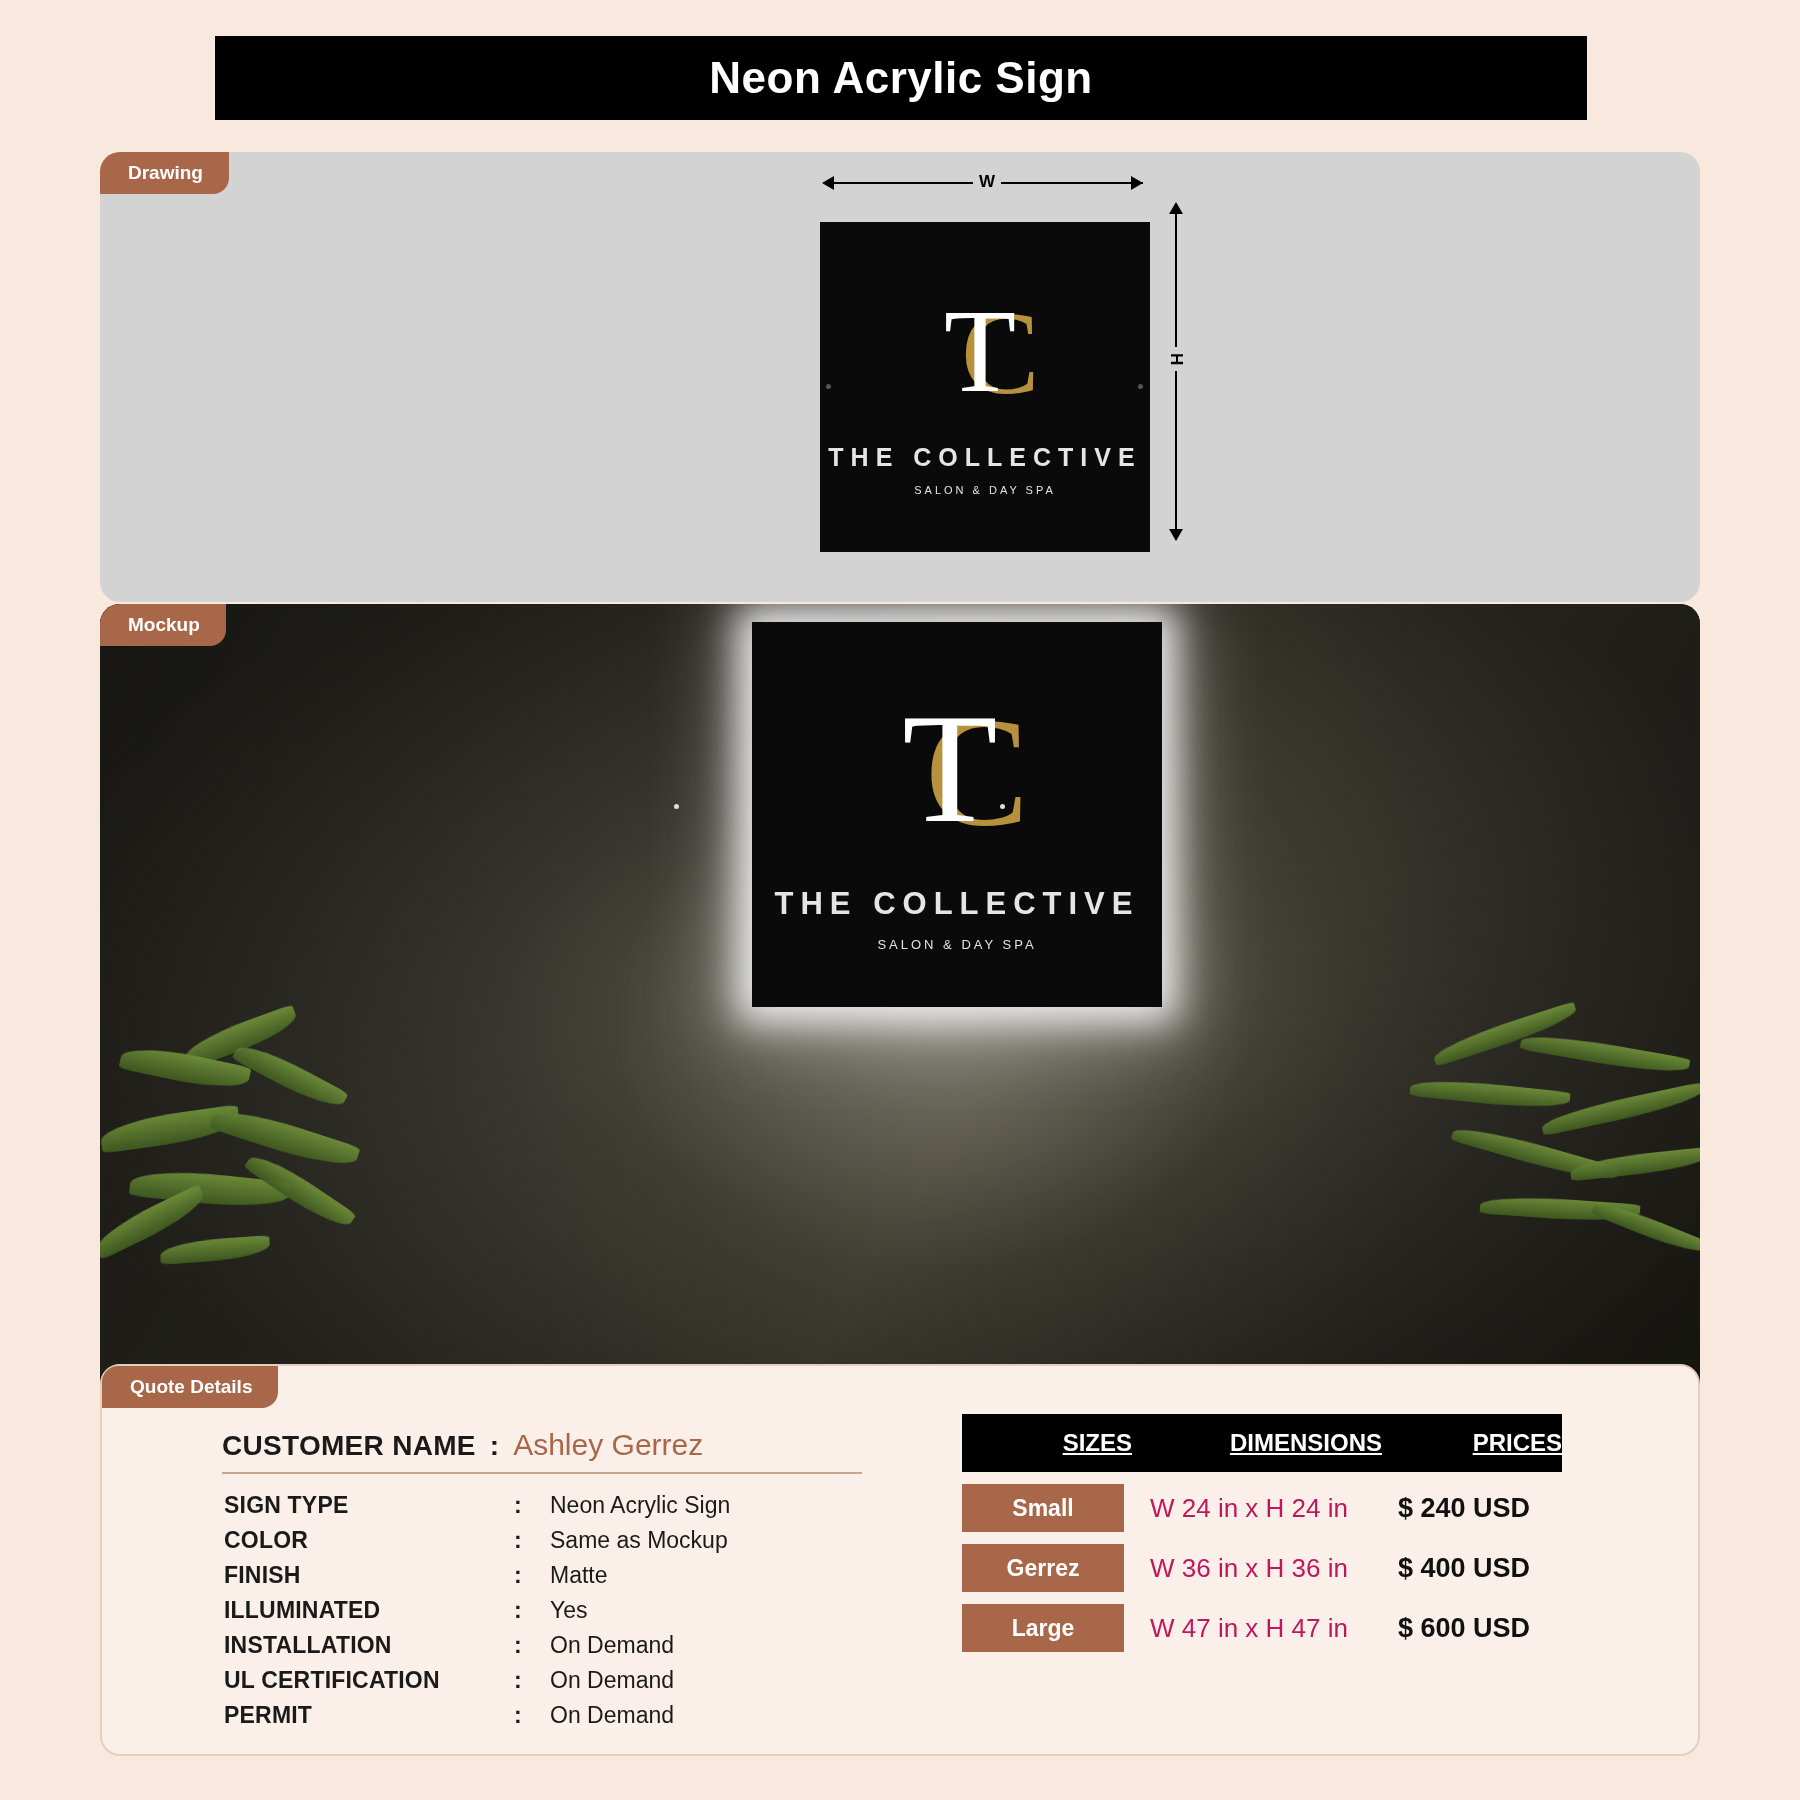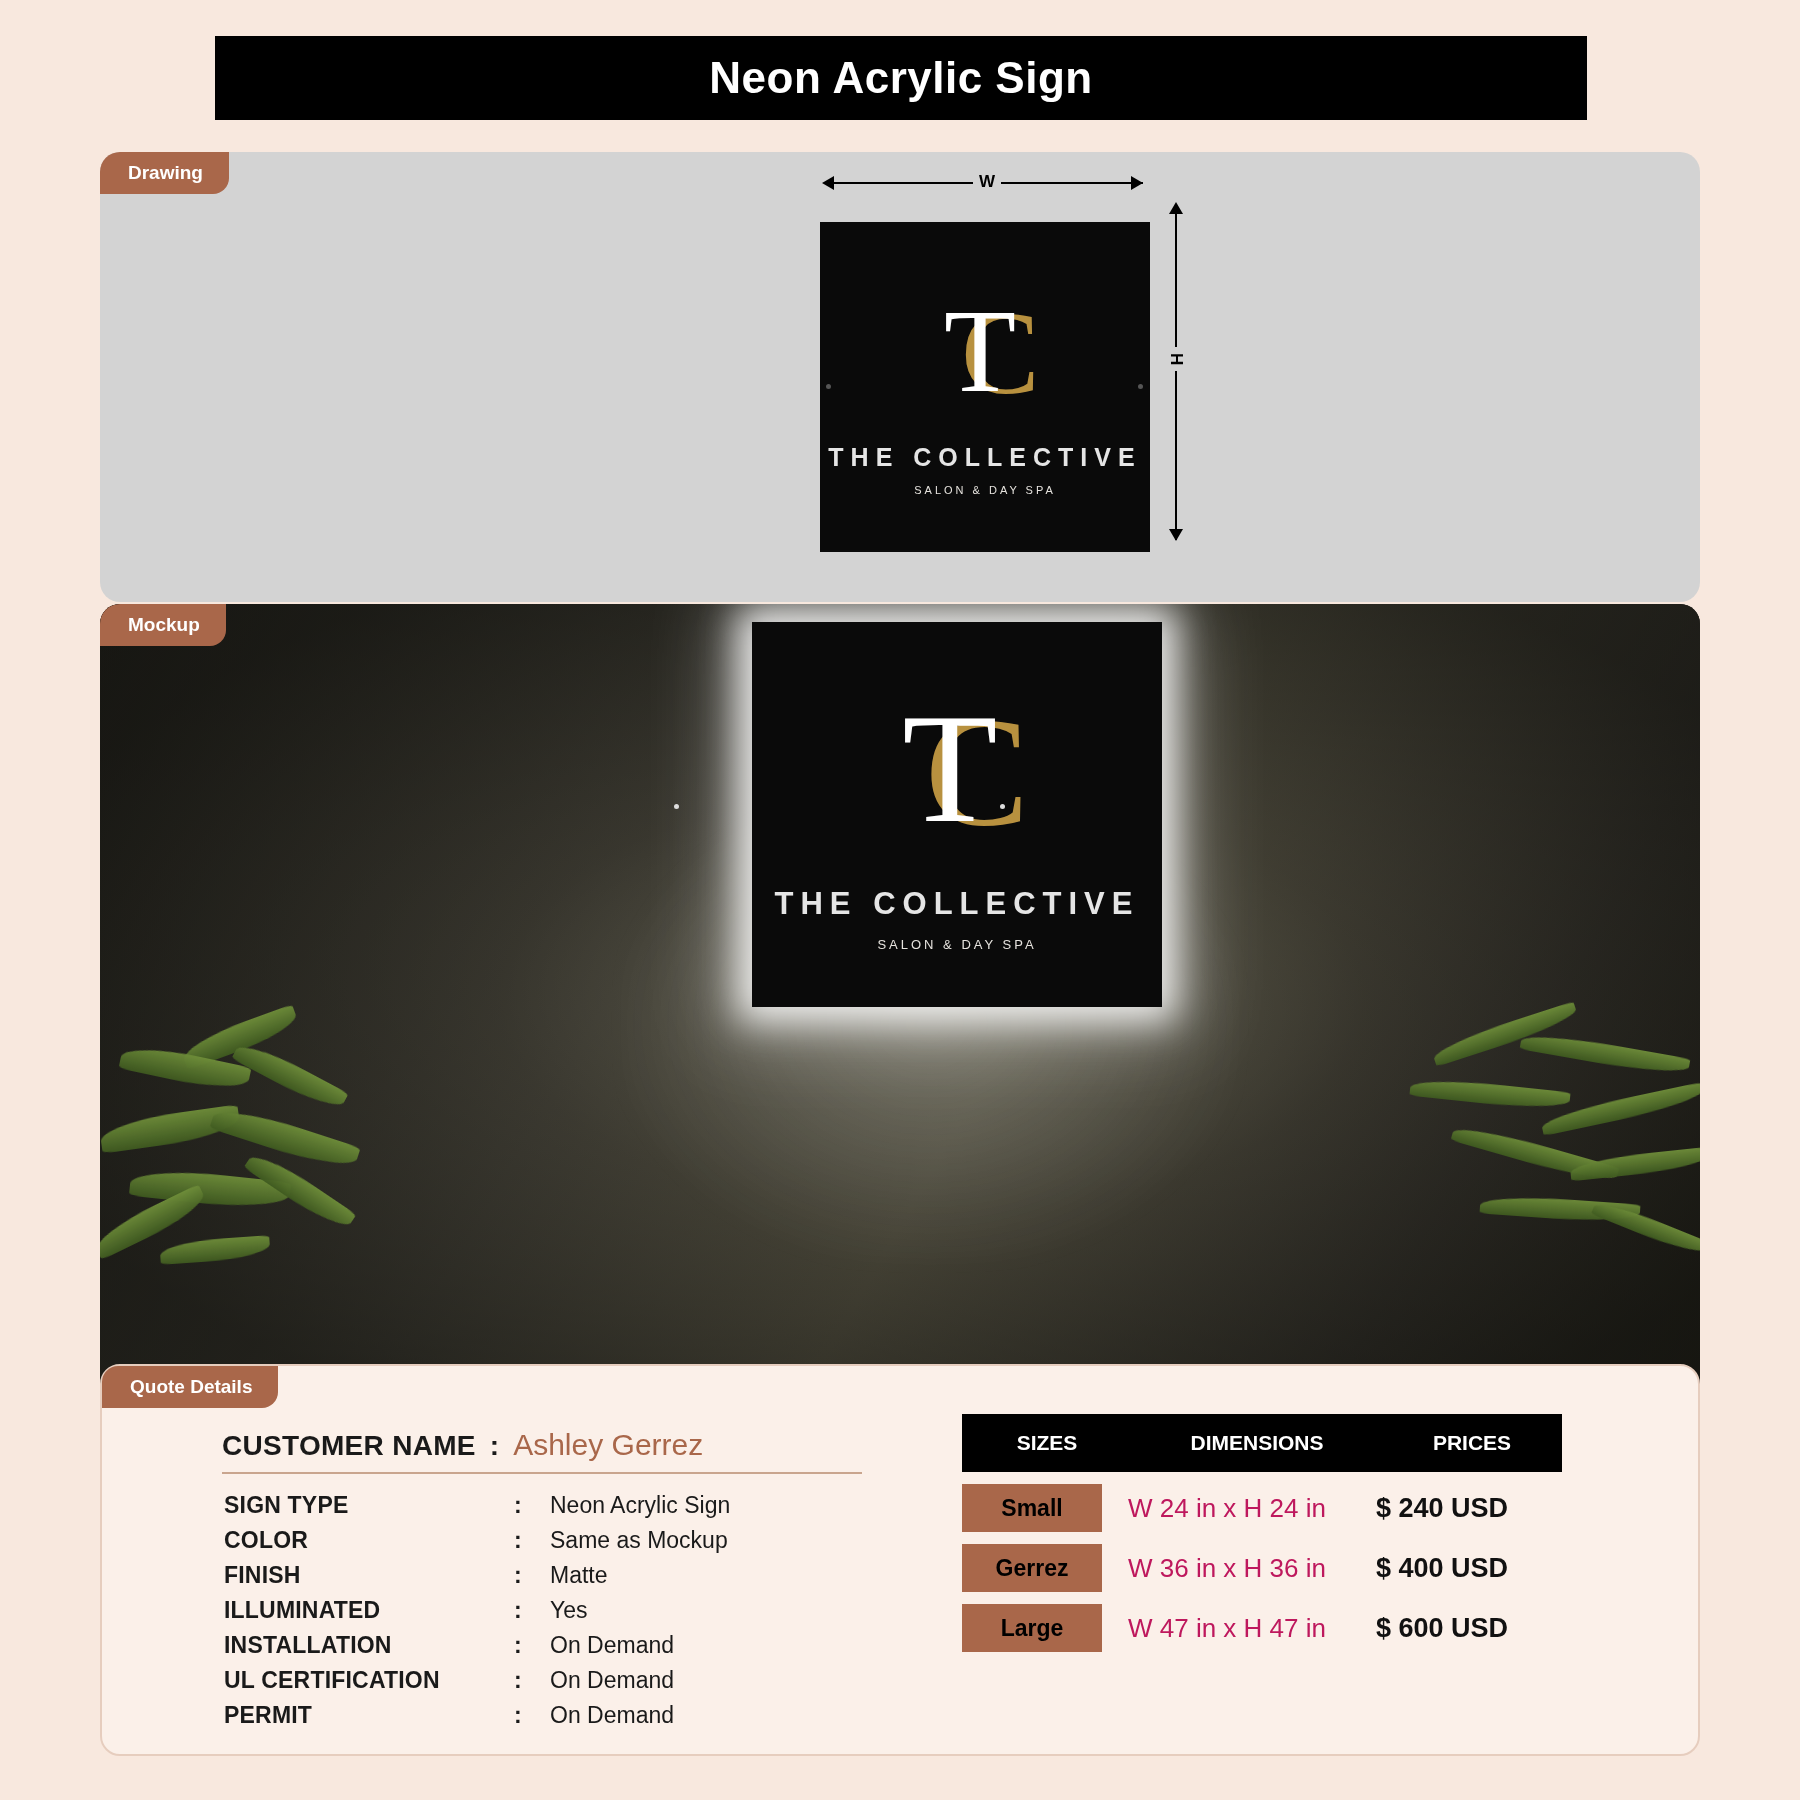--- a/index.html
+++ b/index.html
@@ -212,36 +212,36 @@
     width: 600px;
   }
   .price-head {
     display: flex;
     background: #000;
     color: #fff;
     height: 58px;
     align-items: center;
   }
   .price-head div {
-    font-size: 21px; font-weight: bold; text-align: center;
+    font-size: 24px; font-weight: bold; text-align: right; text-decoration: underline;
   }
   .col-size { width: 170px; }
   .col-dim  { width: 250px; }
   .col-price{ width: 180px; }
 
   .price-row {
     display: flex;
     align-items: center;
     margin-top: 12px;
     height: 48px;
   }
   .size-chip {
-    width: 140px; height: 48px;
+    width: 162px; height: 48px;
     background: #a9674a;
-    color: #000000;
+    color: #ffffff;
     font-size: 23px; font-weight: bold;
     display: flex; align-items: center; justify-content: center;
   }
   .dim-cell {
     width: 250px; text-align: center;
     font-size: 26px; color: #be185d;
   }
   .price-cell {
     width: 180px; text-align: center;
     font-size: 27px; font-weight: bold; color: #111;

